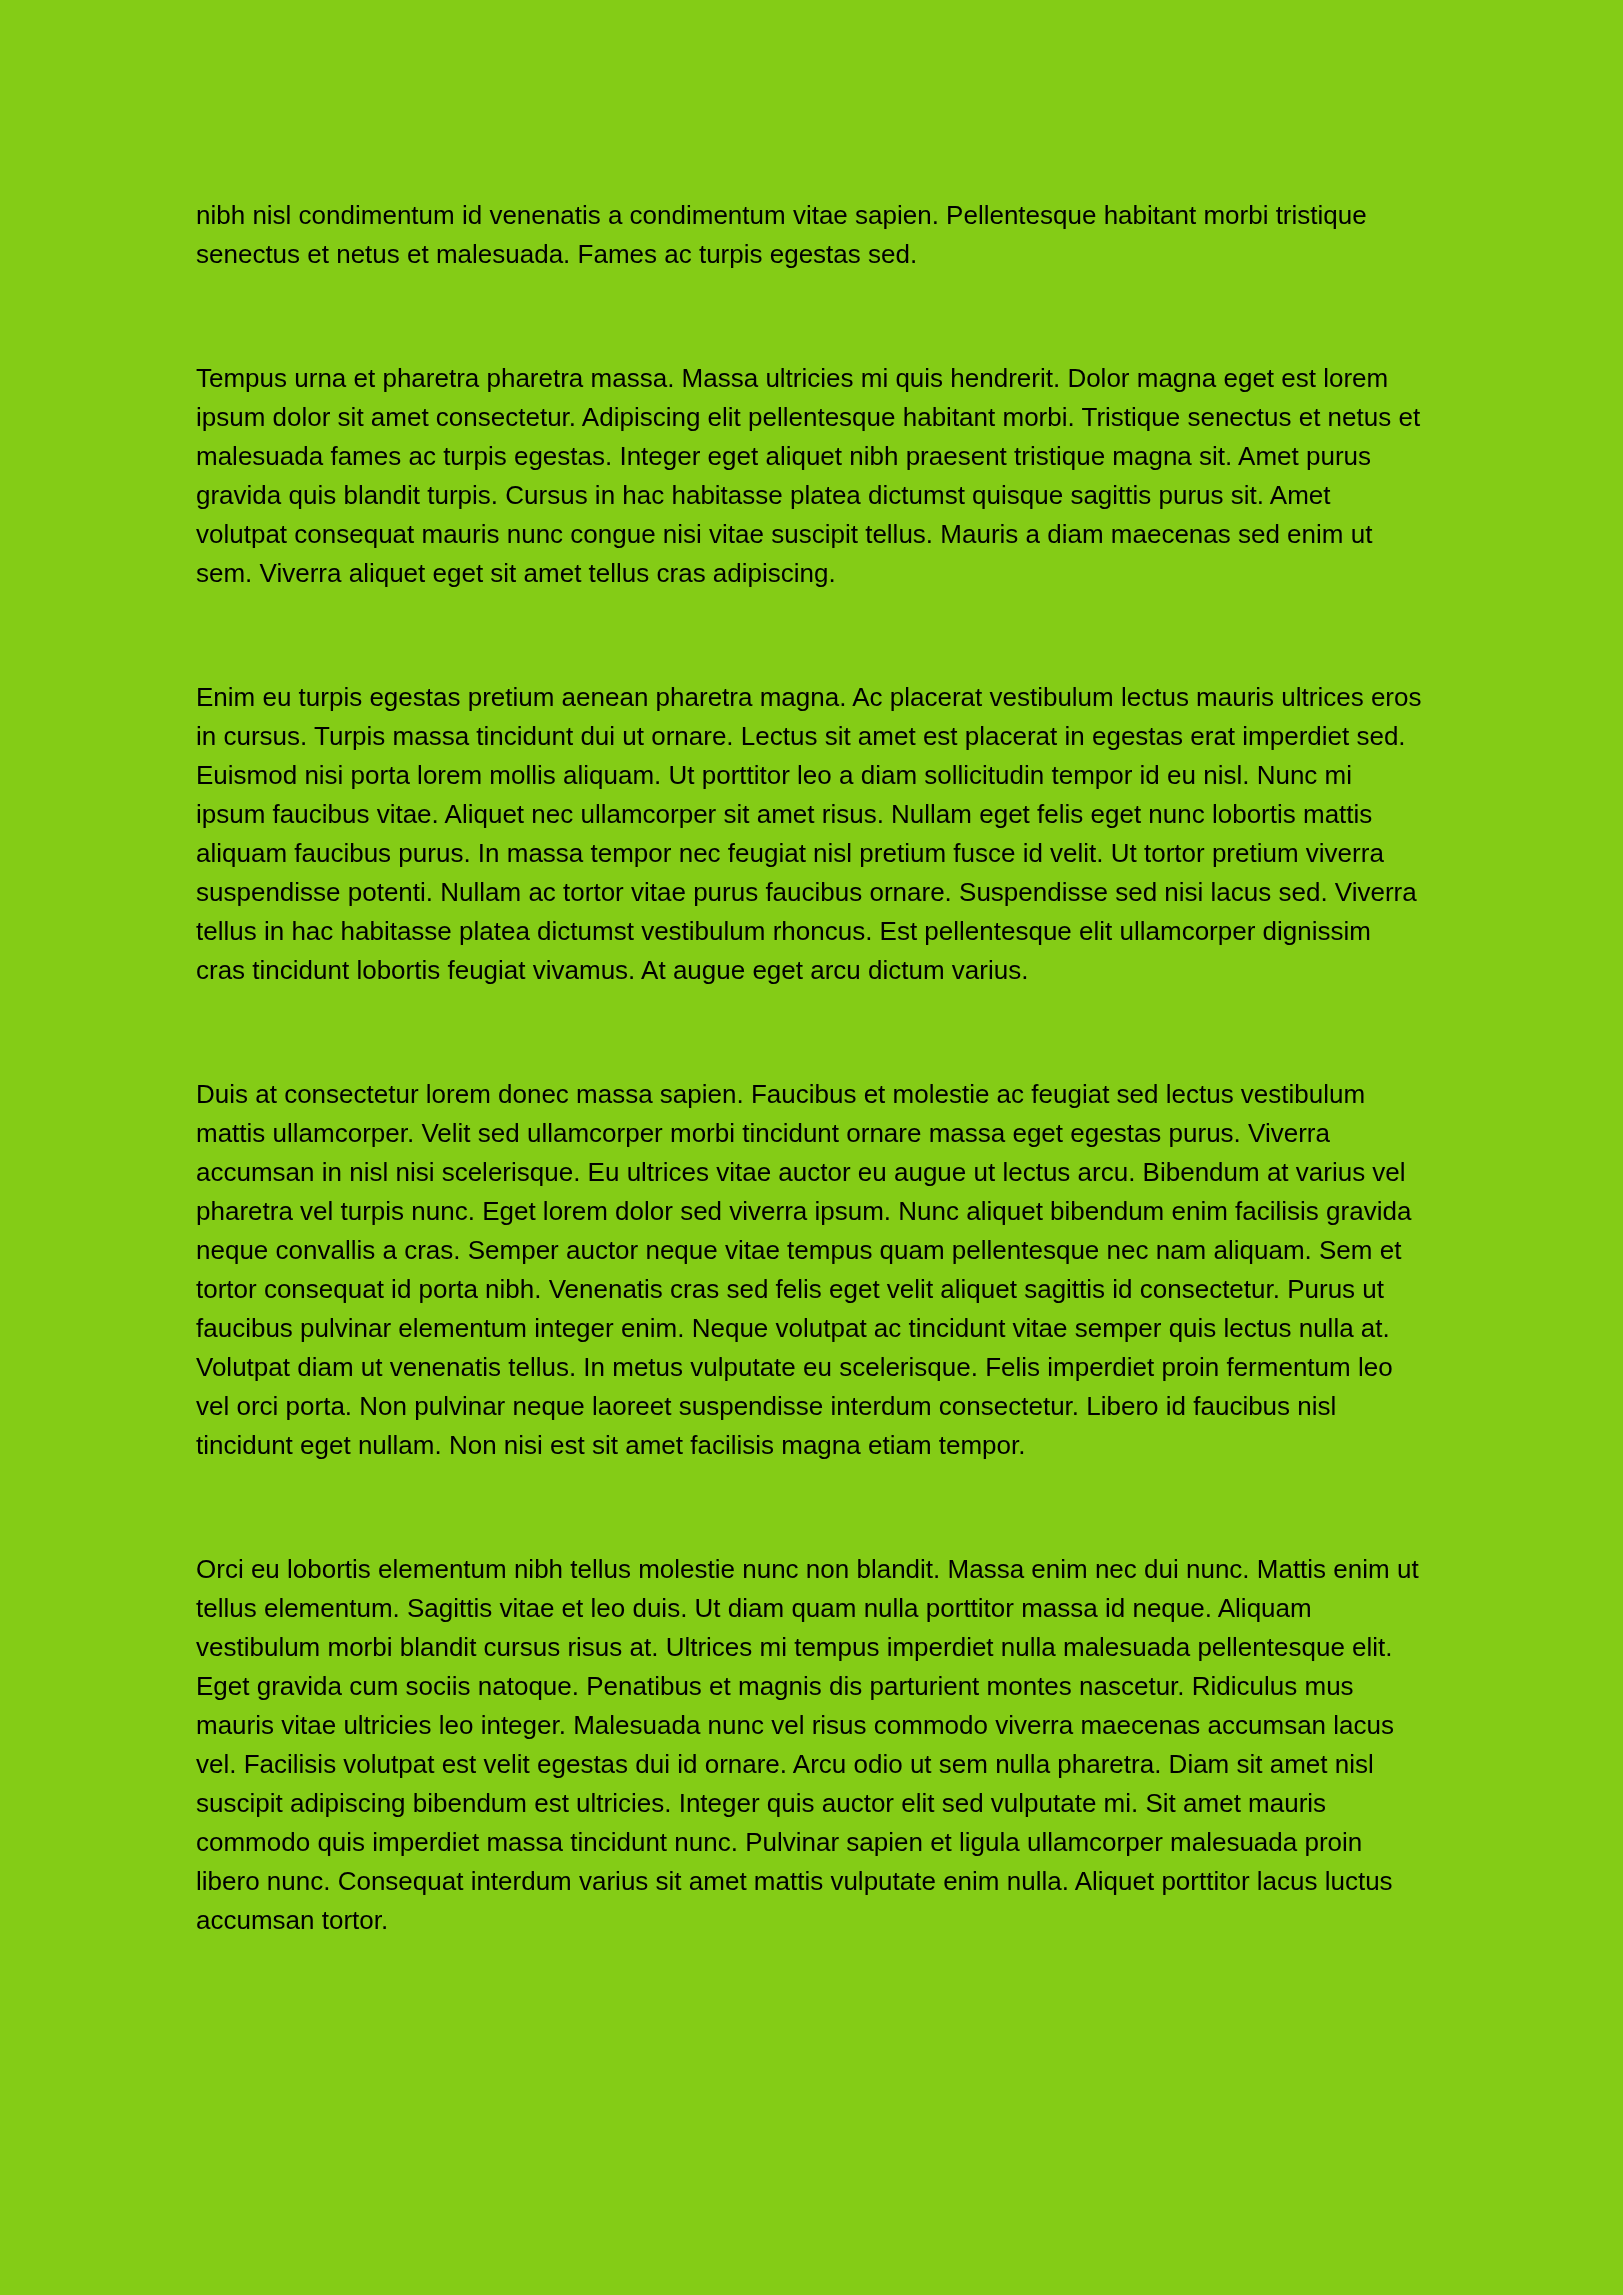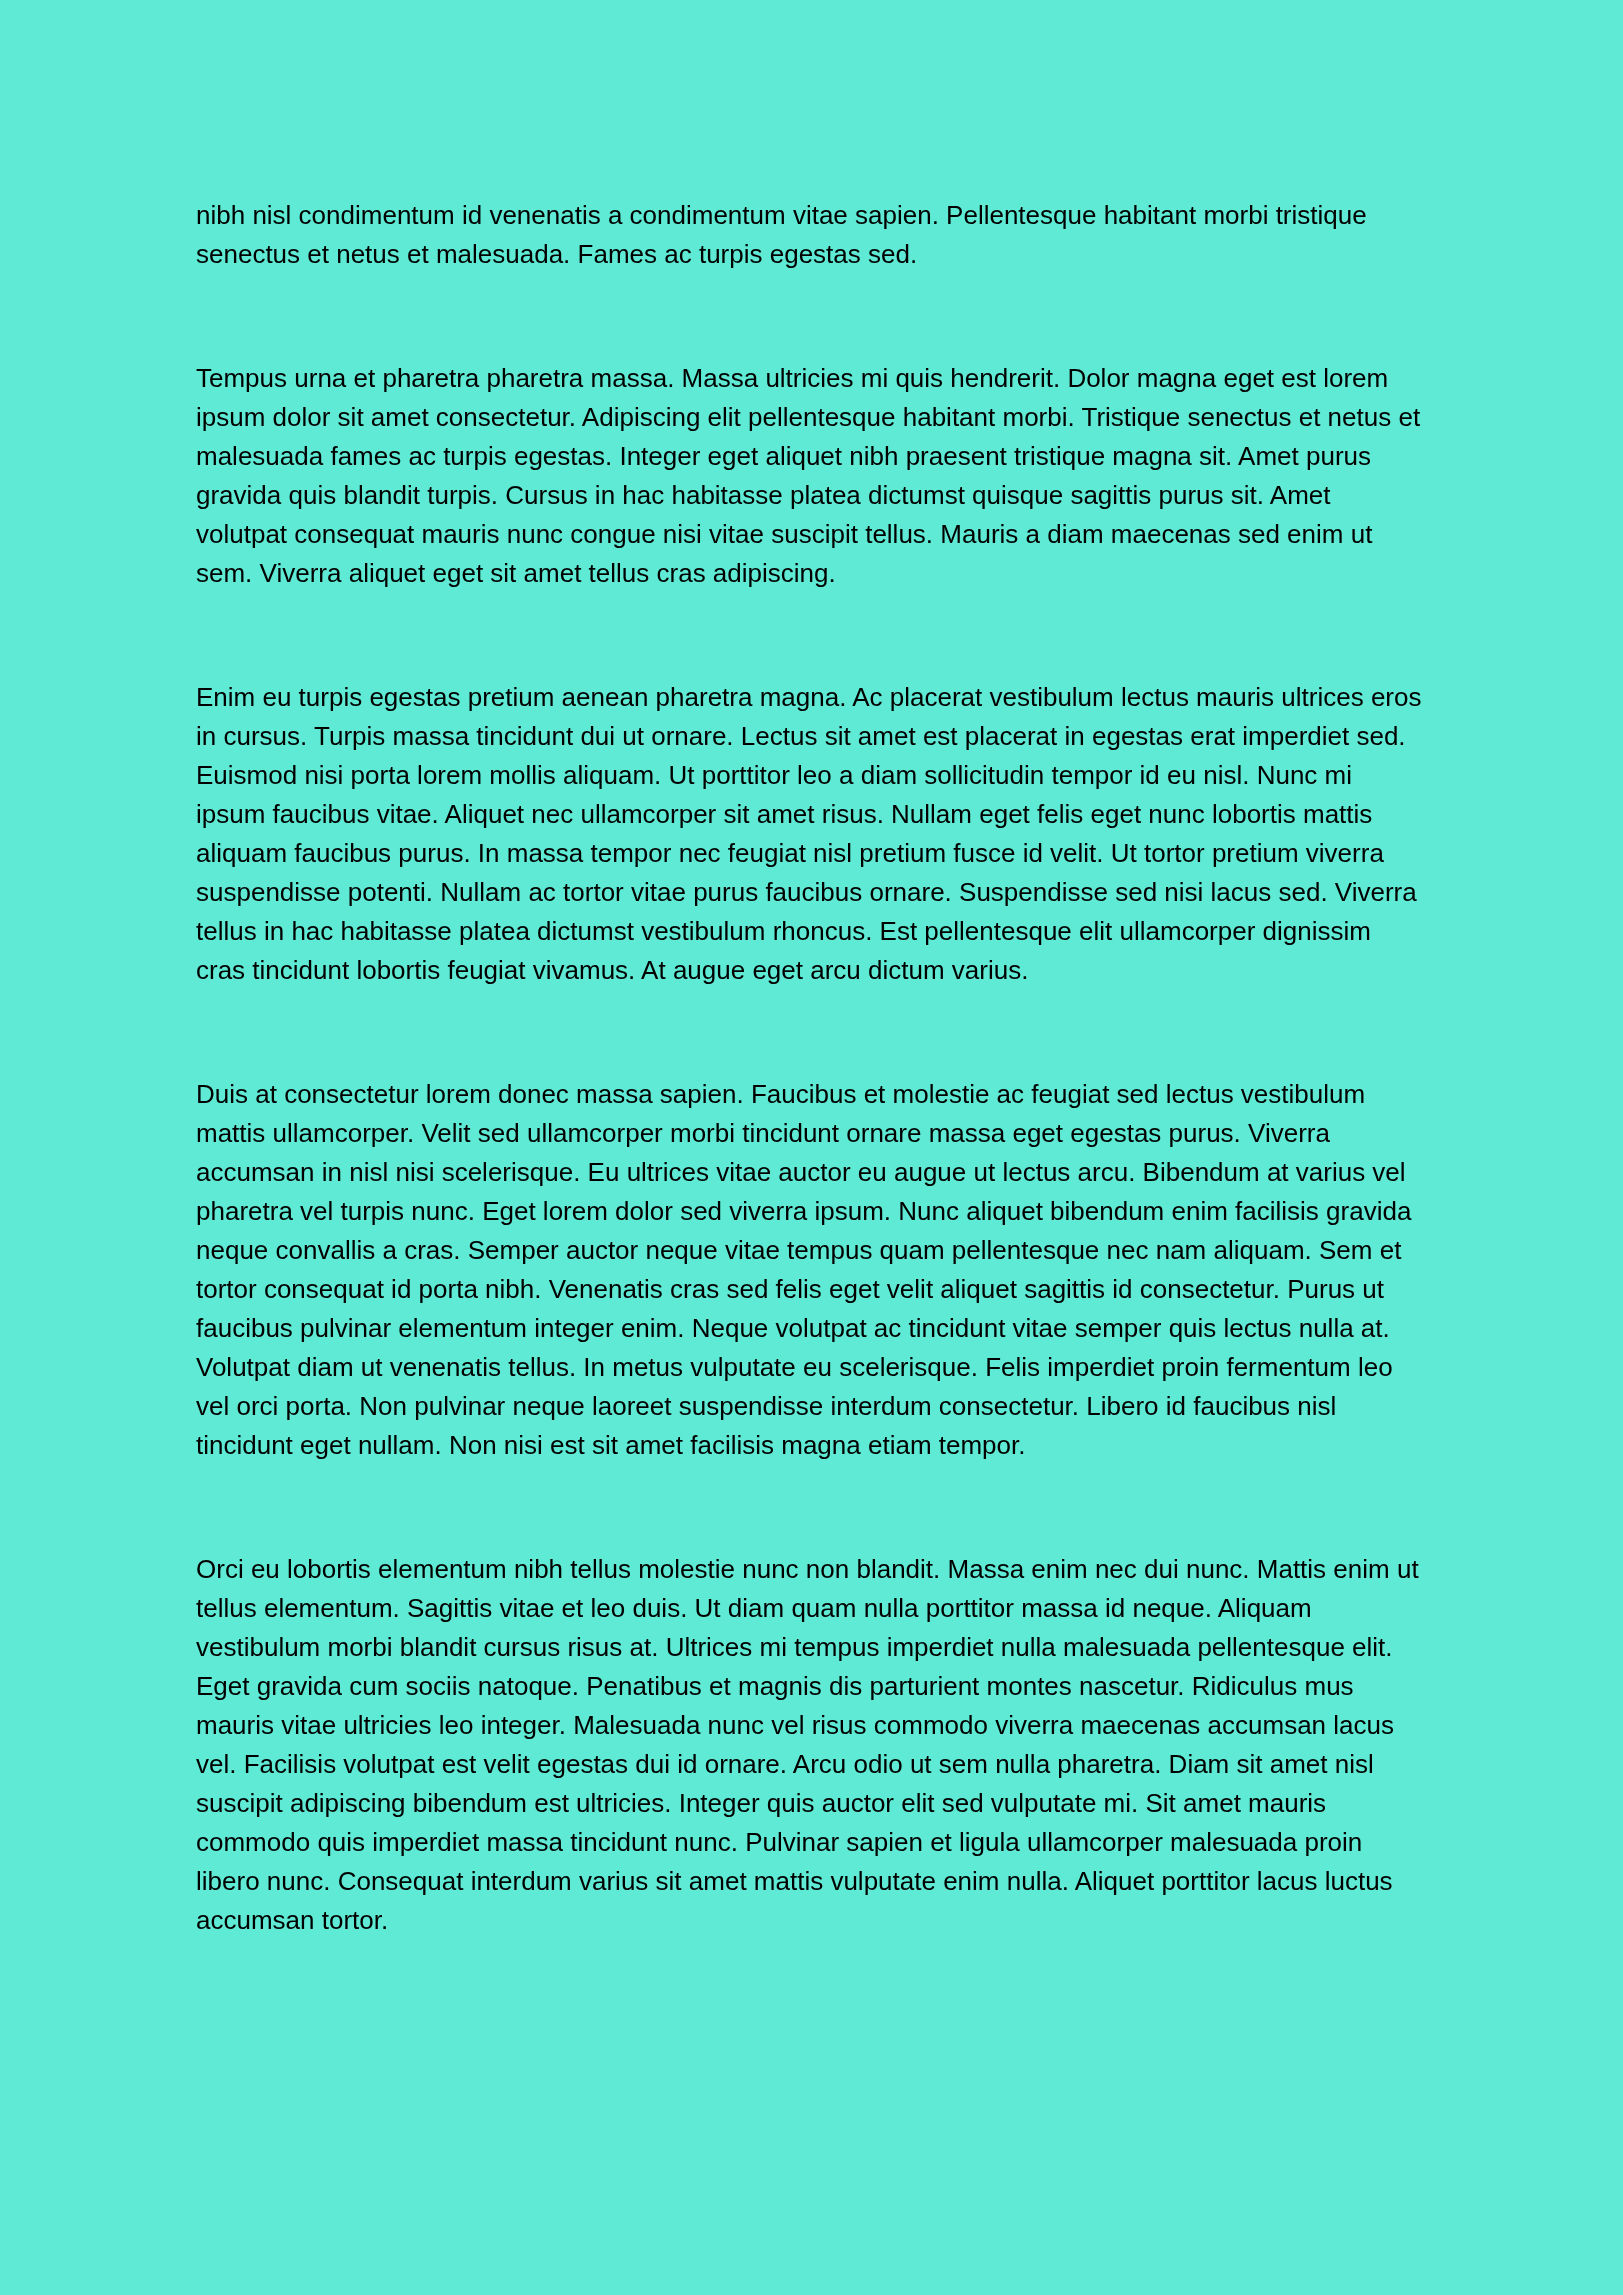--- a/index.html
+++ b/index.html
@@ -4,21 +4,21 @@
 <style>
   html, body {
     margin: 0;
     padding: 0;
     background: #ffffff;
   }
   .page {
     position: relative;
     width: 1623px;
     height: 2295px;
-    background: #5eead4;
+    background: #84cc16;
     overflow: hidden;
   }
   .content {
     position: absolute;
     left: 196px;
     top: 196px;
     width: 1231px;
   }
   .para {
     margin: 0 0 85px 0;

